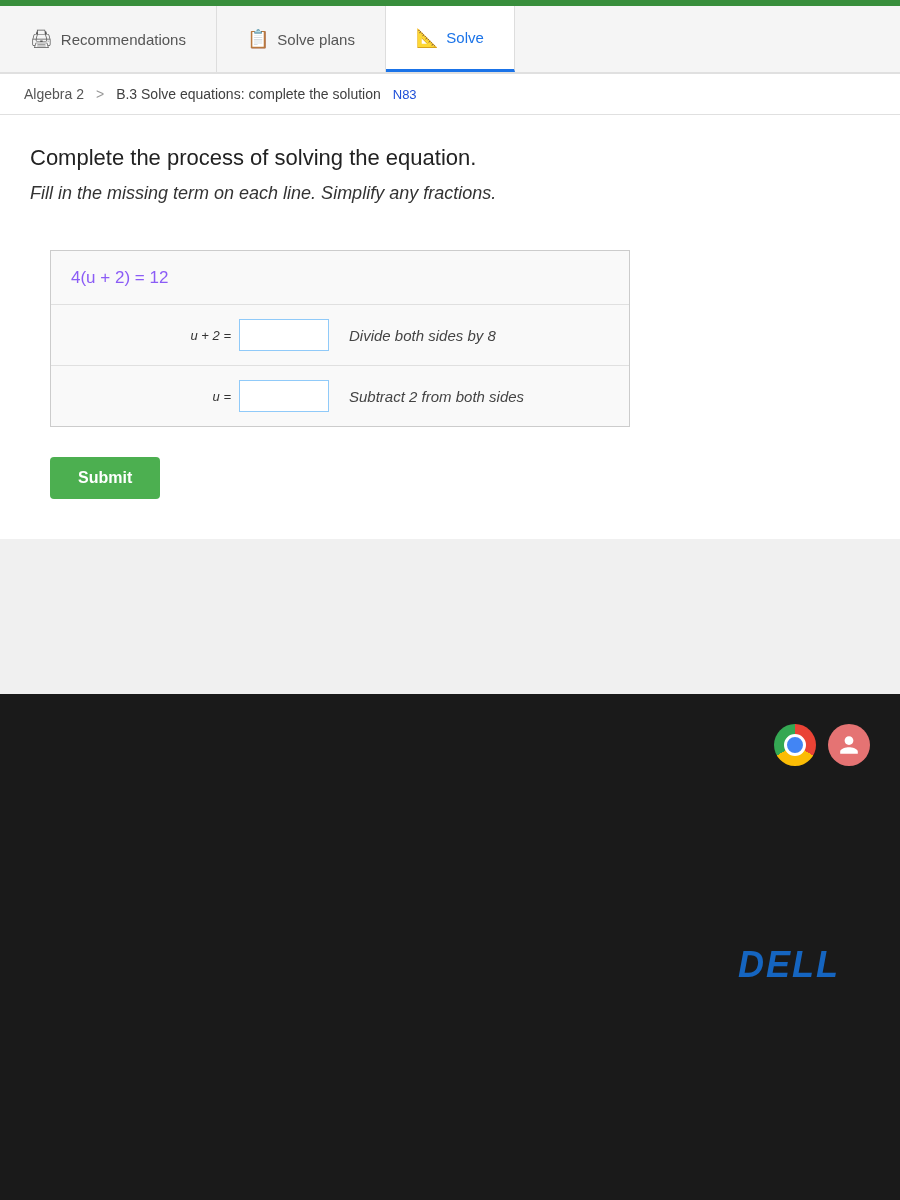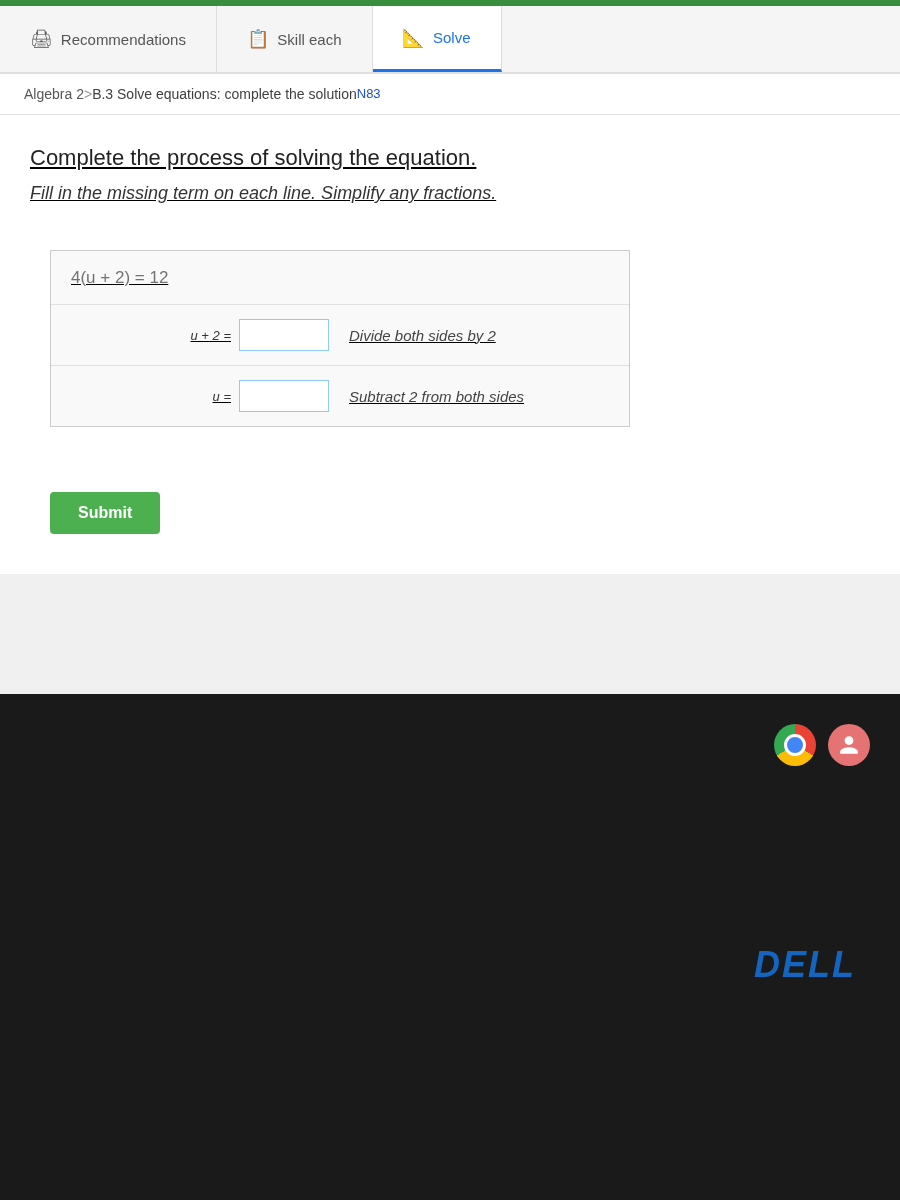--- a/index.html
+++ b/index.html
@@ -48,21 +48,22 @@
       background: #f0f0f0;
       height: 620px;
       padding: 0;
     }
 
     
     .breadcrumb {
       background: white;
       padding: 12px 24px;
       display: flex;
-      gap: 0;
+      align-items: center;
+      gap: 12px;
       font-size: 14px;
       color: #555;
       border-bottom: 1px solid #e0e0e0;
     }
 
     .breadcrumb-separator {
       color: #999;
     }
 
     .breadcrumb-current {
@@ -72,21 +73,20 @@
     .breadcrumb-tag {
       color: #1d4ed8;
       font-size: 13px;
     }
 
     
     .problem-area {
       background: white;
       padding: 30px 30px 40px 30px;
       margin: 0;
-      text-decoration: underline;
     }
 
     .problem-title {
       font-size: 22px;
       font-weight: 400;
       color: #222;
       margin-bottom: 12px;
     }
 
     .problem-subtitle {
@@ -113,21 +113,21 @@
       min-height: 54px;
     }
 
     .eq-row:last-child {
       border-bottom: none;
     }
 
     .eq-row-first {
       font-size: 17px;
       font-weight: 500;
-      color: #737373;
+      color: #8b5cf6;
     }
 
     .eq-lhs {
       width: 160px;
       text-align: right;
       font-size: 13px;
       color: #333;
       font-style: italic;
     }
 
@@ -153,21 +153,20 @@
     .submit-btn {
       background: #4caf50;
       color: white;
       border: none;
       padding: 12px 28px;
       font-size: 16px;
       font-weight: 600;
       cursor: pointer;
       border-radius: 4px;
       margin-left: 20px;
-      margin-top: 35px;
     }
 
     
     .dark-section {
       background: #1a1a1a;
       height: 572px;
       position: relative;
       display: flex;
       flex-direction: column;
       justify-content: flex-end;
@@ -211,21 +210,21 @@
     .user-icon {
       background: #e57373;
       color: white;
       font-size: 22px;
     }
 
     
     .dell-logo {
       position: absolute;
       bottom: 280px;
-      right: 44px;
+      right: 60px;
       color: #1565c0;
       font-size: 36px;
       font-weight: 900;
       font-style: italic;
       letter-spacing: 2px;
     }
 
     
     .green-stripe {
       background: #388e3c;
@@ -237,21 +236,21 @@
 
 <div class="green-stripe"></div>
 
 <div class="tab-bar">
   <div class="tab-item">
     <span class="tab-icon">🖨</span>
     <span>Recommendations</span>
   </div>
   <div class="tab-item">
     <span class="tab-icon">📋</span>
-    <span>Skill each</span>
+    <span>Solve plans</span>
   </div>
   <div class="tab-item active">
     <span class="tab-icon">📐</span>
     <span>Solve</span>
   </div>
 </div>
 
 <div class="main-content">
 
   <div class="breadcrumb">
@@ -268,21 +267,21 @@
     
     <div class="equation-box">
 
       <div class="eq-row eq-row-first">
         <span>4(u + 2) = 12</span>
       </div>
 
       <div class="eq-row">
         <span class="eq-lhs">u + 2 =</span>
         <input class="eq-input" type="text" style="">
-        <span class="eq-hint">Divide both sides by 2</span>
+        <span class="eq-hint">Divide both sides by 8</span>
       </div>
 
       <div class="eq-row">
         <span class="eq-lhs">u =</span>
         <input class="eq-input" type="text" style="">
         <span class="eq-hint">Subtract 2 from both sides</span>
       </div>
 
     </div>
 

